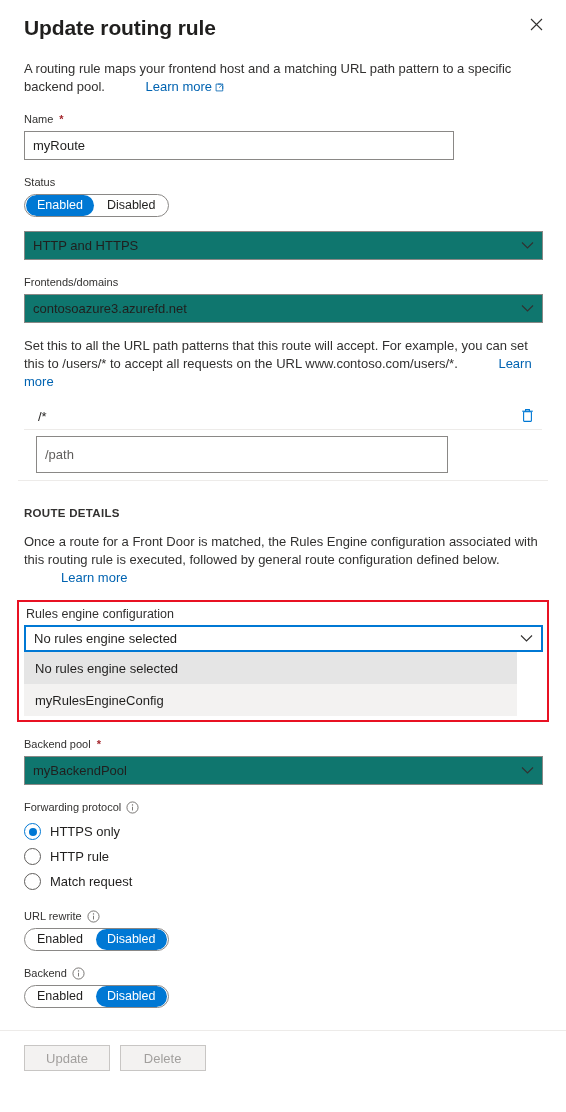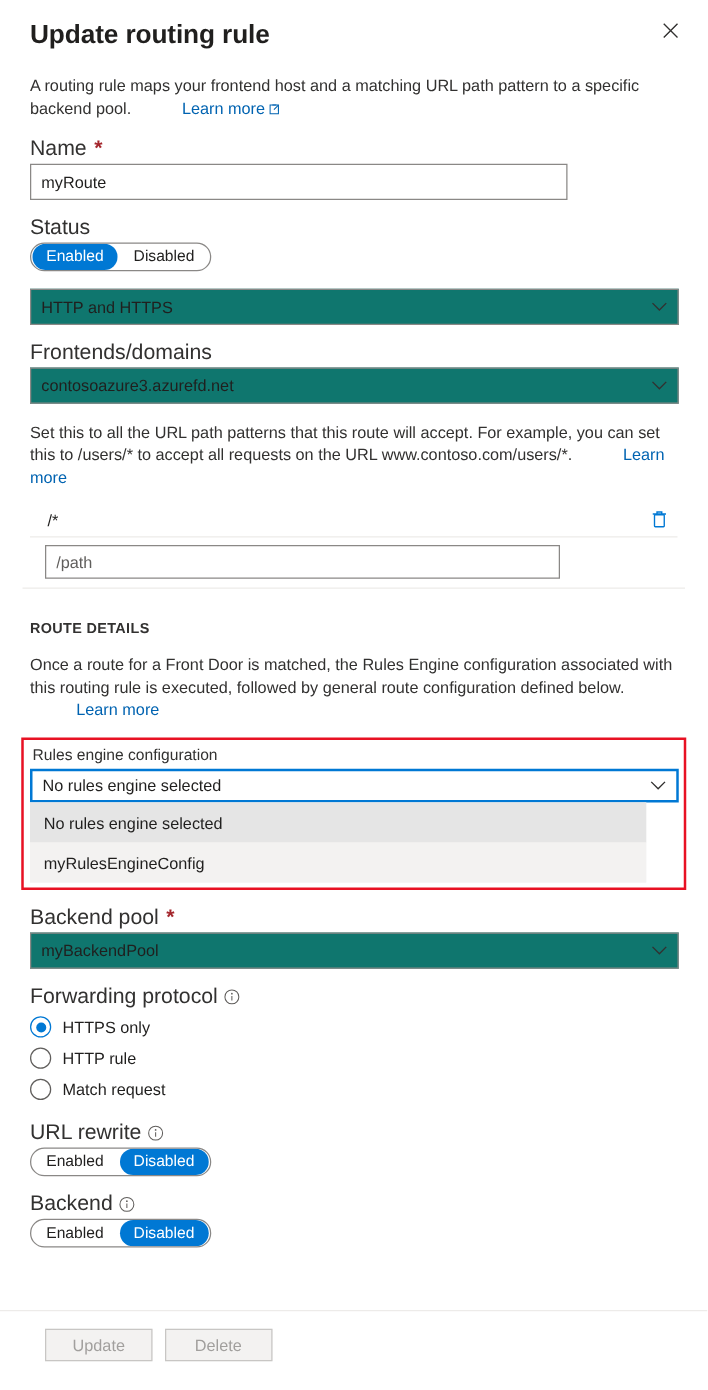--- a/index.html
+++ b/index.html
@@ -70,21 +70,21 @@
 
   .ext-ico {
     display: inline-block;
     vertical-align: -1px;
     margin-left: 3px;
   }
 
   
   .field { margin-top: 14px; }
   .field-label {
-    font-size: 17px;
+    font-size: 11px;
     color: #323130;
     line-height: 16px;
     margin-bottom: 4px;
     display: flex;
     align-items: center;
     gap: 5px;
   }
   .req { color: #a4262c; font-weight: 600; margin-left: 1px; }
 
   .info-ico {
@@ -189,21 +189,21 @@
     background: none;
     border: none;
     padding: 0 8px 0 0;
     cursor: pointer;
     display: flex;
     align-items: center;
   }
   .pattern-input-wrap { padding-left: 12px; margin-top: 6px; }
   .pattern-input {
     width: 412px;
-    height: 27px;
+    height: 37px;
     border: 1px solid #8a8886;
     font-family: "Liberation Sans", sans-serif;
     font-size: 13px;
     padding: 0 8px;
     outline: none;
     color: #201f1e;
   }
   .pattern-input::placeholder { color: #605e5c; }
   .pattern-sep {
     border-bottom: 1px solid #edebe9;
@@ -280,23 +280,23 @@
     background: #0078d4;
   }
   .radio-label { font-size: 13px; color: #201f1e; }
 
   
   .blade-footer {
     position: absolute;
     left: 0;
     bottom: 0;
     width: 566px;
-    height: 64px;
+    height: 82px;
     border-top: 1px solid #edebe9;
-    padding: 14px 0 0 36px;
+    padding: 14px 0 0 24px;
     background: #fff;
   }
   .btn {
     height: 26px;
     min-width: 86px;
     border: 1px solid #c8c6c4;
     background: #f3f2f1;
     color: #a19f9d;
     font-family: "Liberation Sans", sans-serif;
     font-size: 13px;

